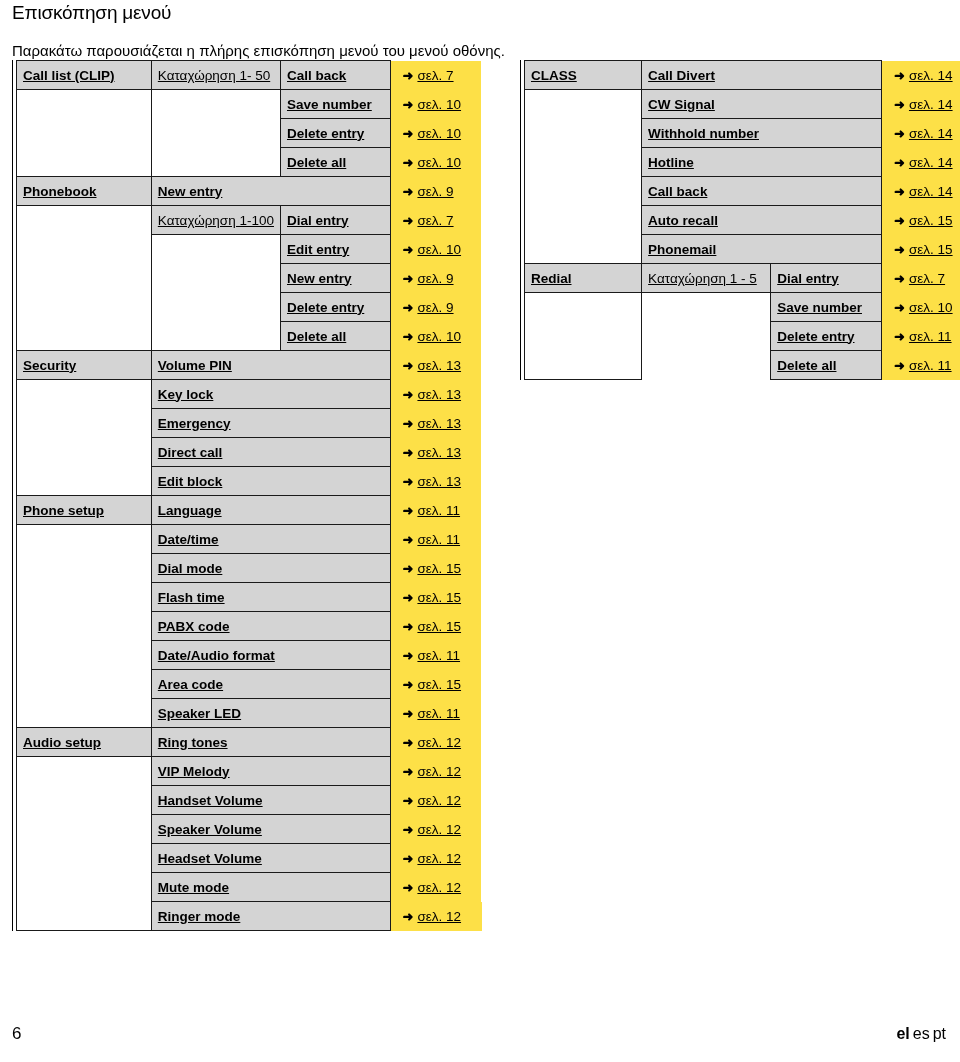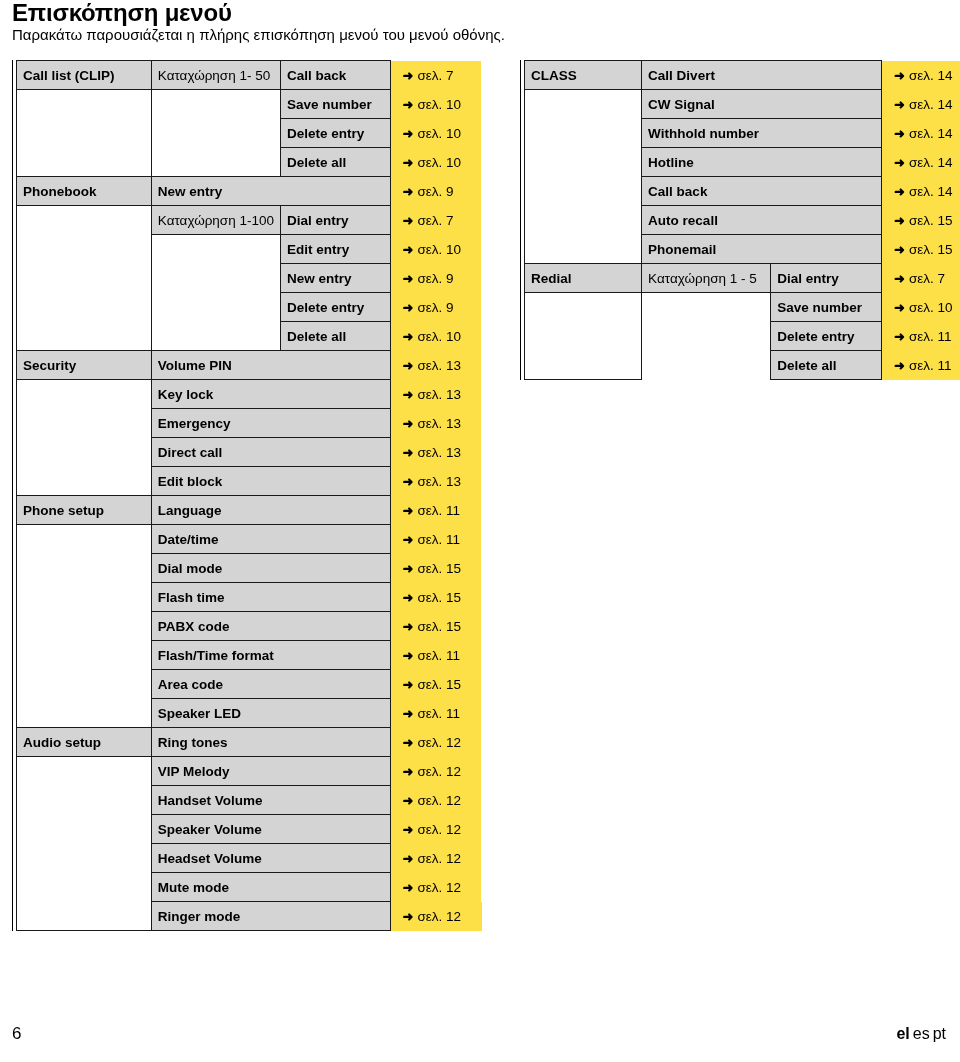--- a/index.html
+++ b/index.html
@@ -17,24 +17,24 @@
   }
 
   
   .page-head {
     position: absolute;
     left: 12px;
     top: 2px;
     width: 930px;
   }
   .page-title {
-    font-size: 24px;
-    font-weight: bold;
+    font-size: 19px;
+    font-weight: normal;
     letter-spacing: -0.2px;
-    margin: 0 0 2px 0;
+    margin: 0 0 18px 0;
     line-height: 22px;
   }
   .page-subtitle {
     font-size: 15px;
     font-weight: normal;
     line-height: 18px;
     margin: 0;
   }
 
   
@@ -54,21 +54,21 @@
     width: 1px;
     background: #000000;
   }
 
   .menu-table {
     position: relative;
     margin-left: 4px;
     border-collapse: collapse;
     table-layout: fixed;
   }
-  .menu-table tr { height: 29px; }
+  .menu-table tr { height: 29px; text-decoration: underline; }
   .menu-table td {
     padding: 0 6px;
     height: 29px;
     font-size: 13.5px;
     line-height: 15px;
     vertical-align: middle;
     box-sizing: border-box;
     white-space: nowrap;
     overflow: hidden;
   }
@@ -270,21 +270,21 @@
           <td class="cell" colspan="2">Flash time</td>
           <td class="ref"><span class="arrow">➜</span><span>σελ. 15</span></td>
         </tr>
         <tr>
           <td class="blank edge-l edge-r"></td>
           <td class="cell" colspan="2">PABX code</td>
           <td class="ref"><span class="arrow">➜</span><span>σελ. 15</span></td>
         </tr>
         <tr>
           <td class="blank edge-l edge-r"></td>
-          <td class="cell" colspan="2">Flash/Time format</td>
+          <td class="cell" colspan="2">Date/Audio format</td>
           <td class="ref"><span class="arrow">➜</span><span>σελ. 11</span></td>
         </tr>
         <tr>
           <td class="blank edge-l edge-r"></td>
           <td class="cell" colspan="2">Area code</td>
           <td class="ref"><span class="arrow">➜</span><span>σελ. 15</span></td>
         </tr>
         <tr>
           <td class="blank edge-l edge-r"></td>
           <td class="cell" colspan="2">Speaker LED</td>

